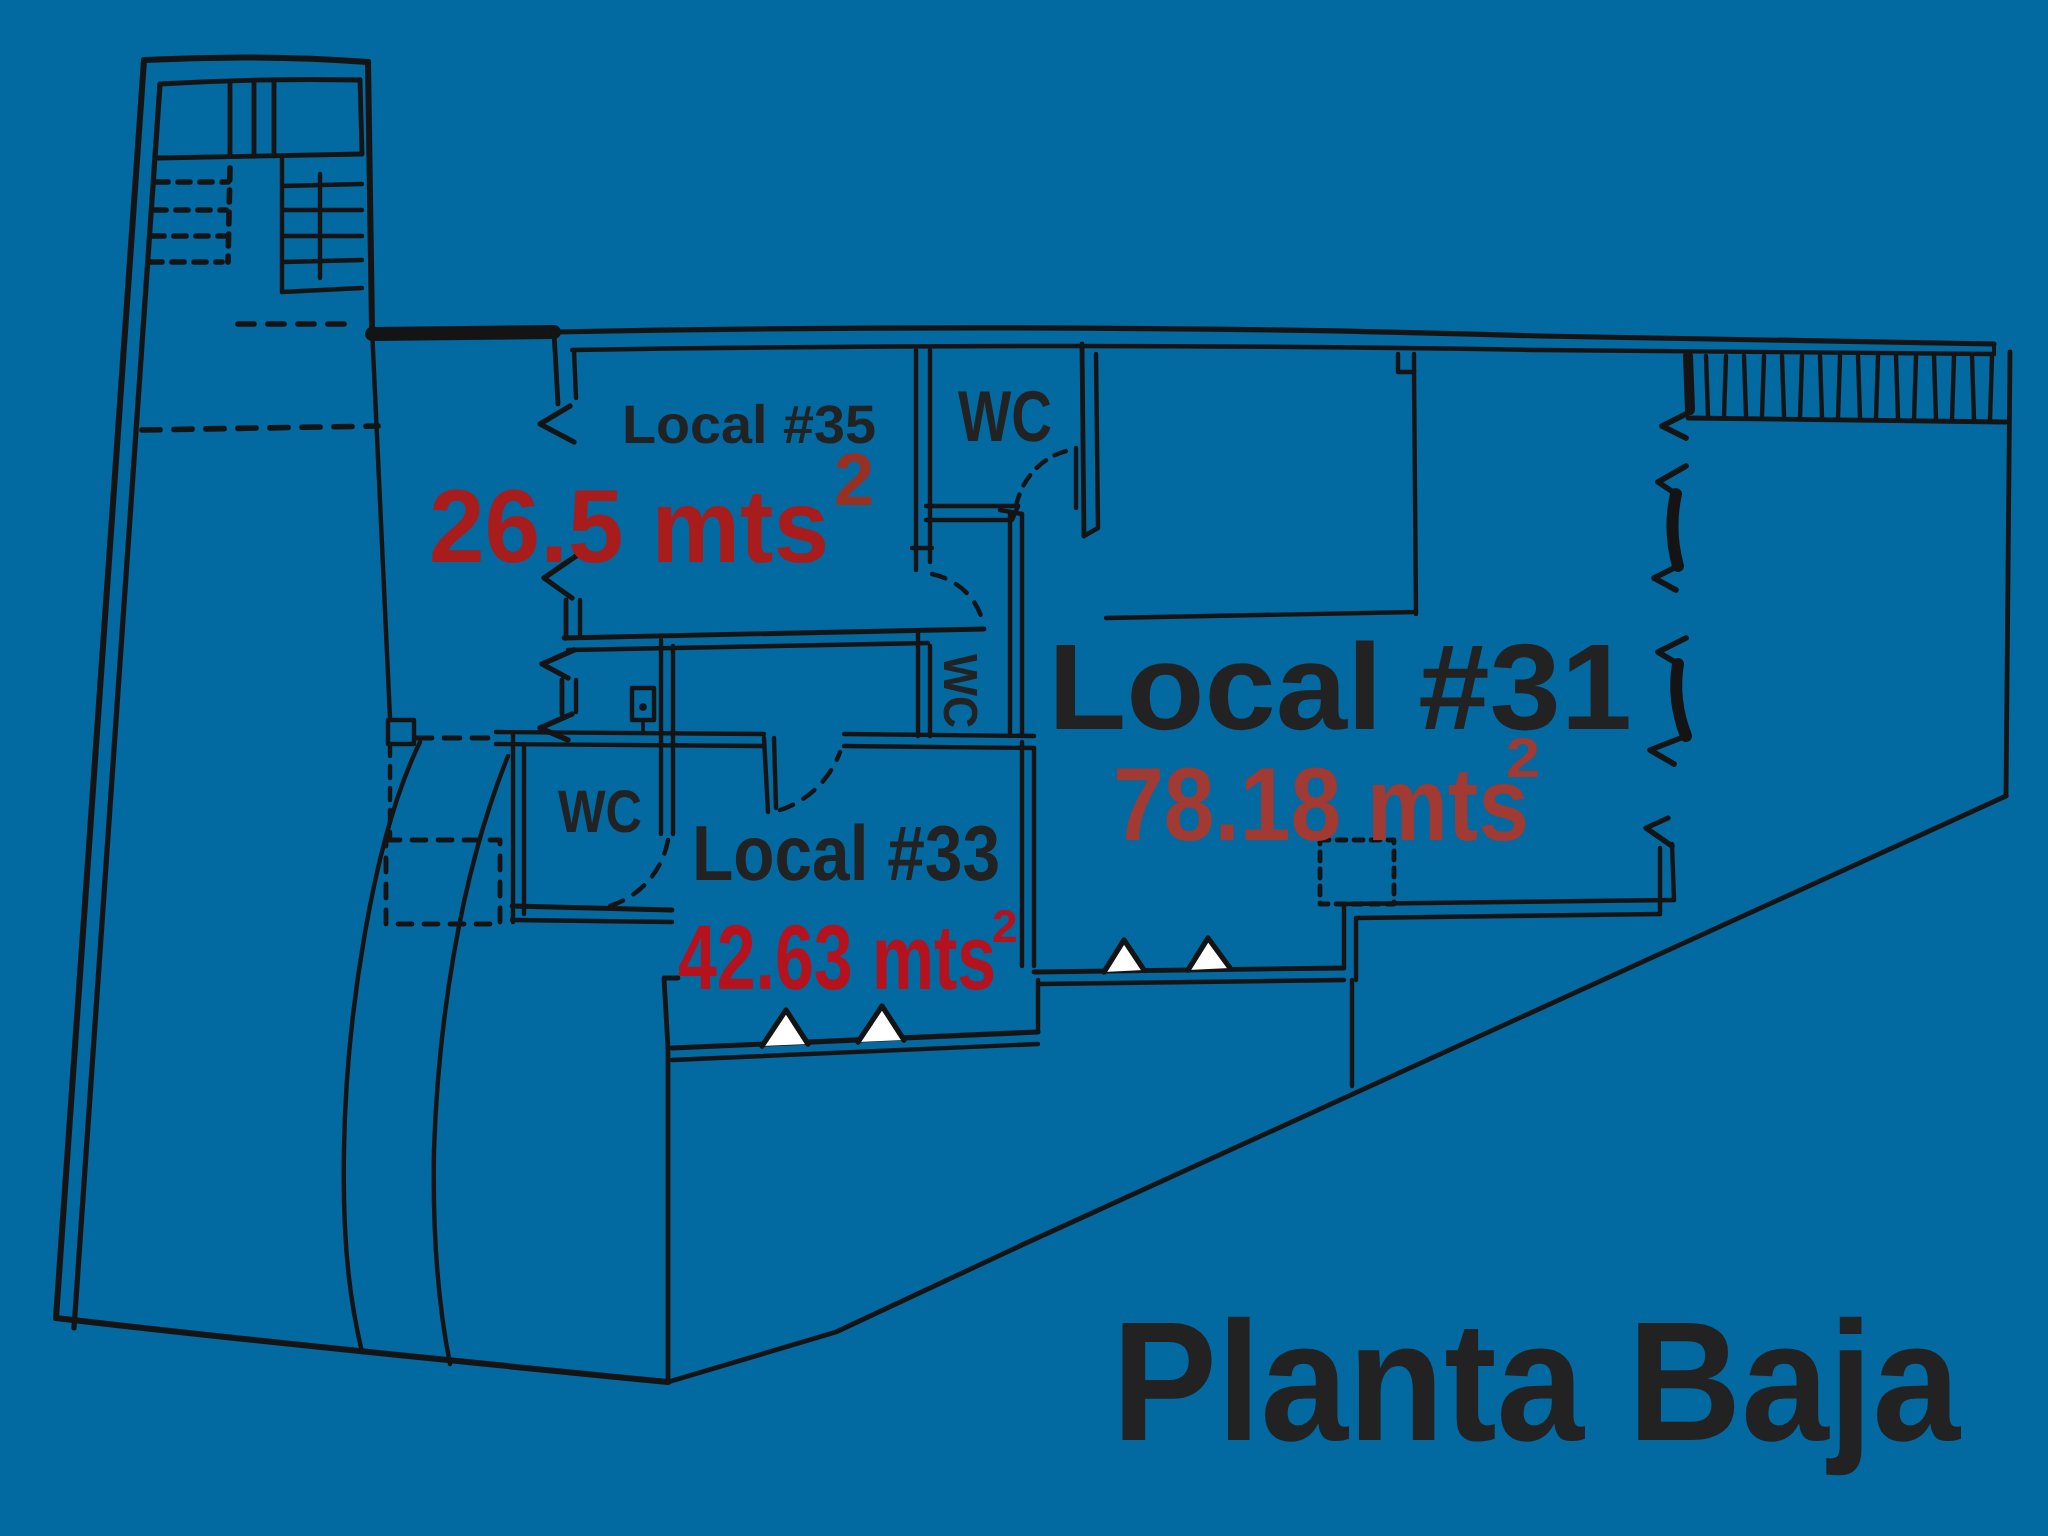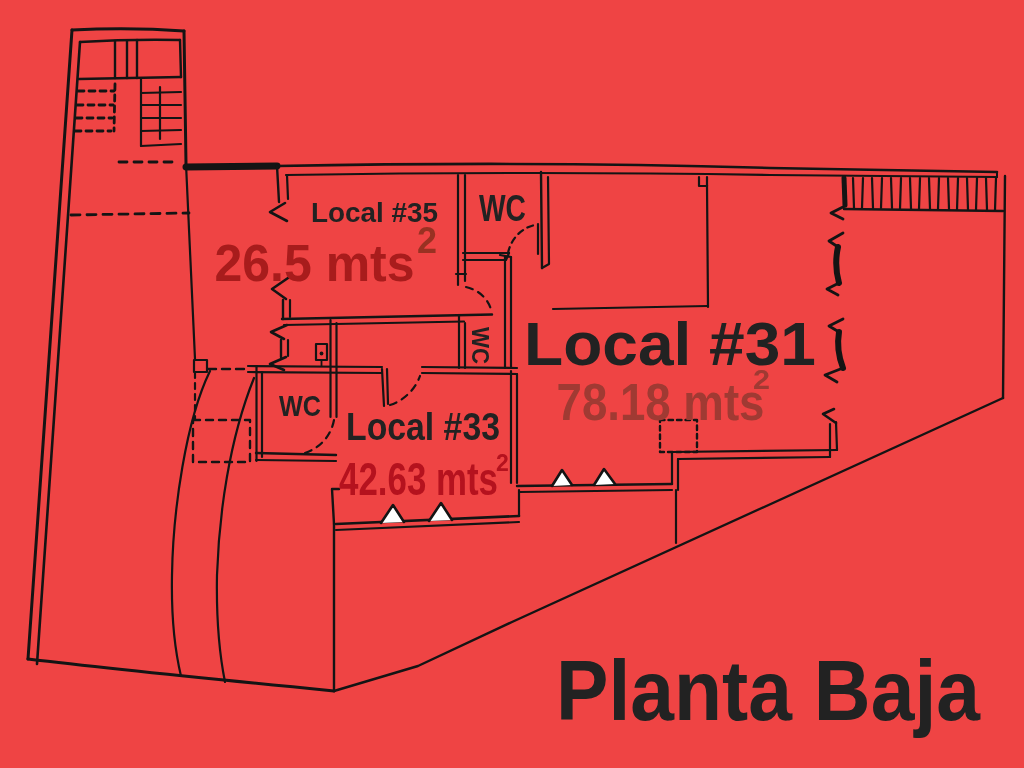--- a/index.html
+++ b/index.html
@@ -1,16 +1,16 @@
 <!DOCTYPE html>
 <html><head>
 <meta charset="utf-8">
 <style>
   html,body{margin:0;padding:0;background:#ffffff;}
-  .wrap{width:1024px;height:768px;position:relative;overflow:hidden;background:#ef4444;}
+  .wrap{width:1024px;height:768px;position:relative;overflow:hidden;background:#0369a1;}
   svg{display:block;}
   text{font-family:"Liberation Sans", sans-serif;}
 </style>
 </head>
 <body>
 <div class="wrap">
 <svg width="1024" height="768" viewBox="0 0 1024 768" fill="none" stroke="#141414" stroke-width="2.2" stroke-linecap="round" stroke-linejoin="round">
 
 <g id="outer">
 

